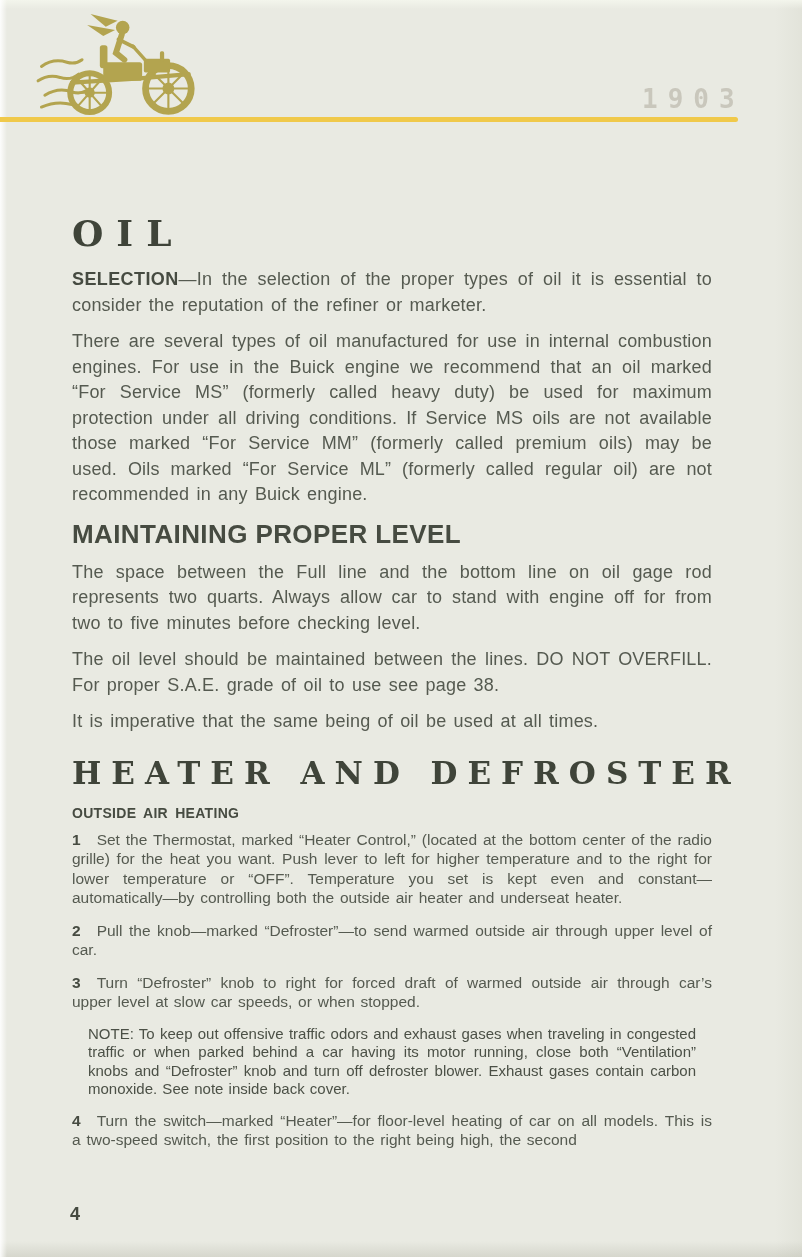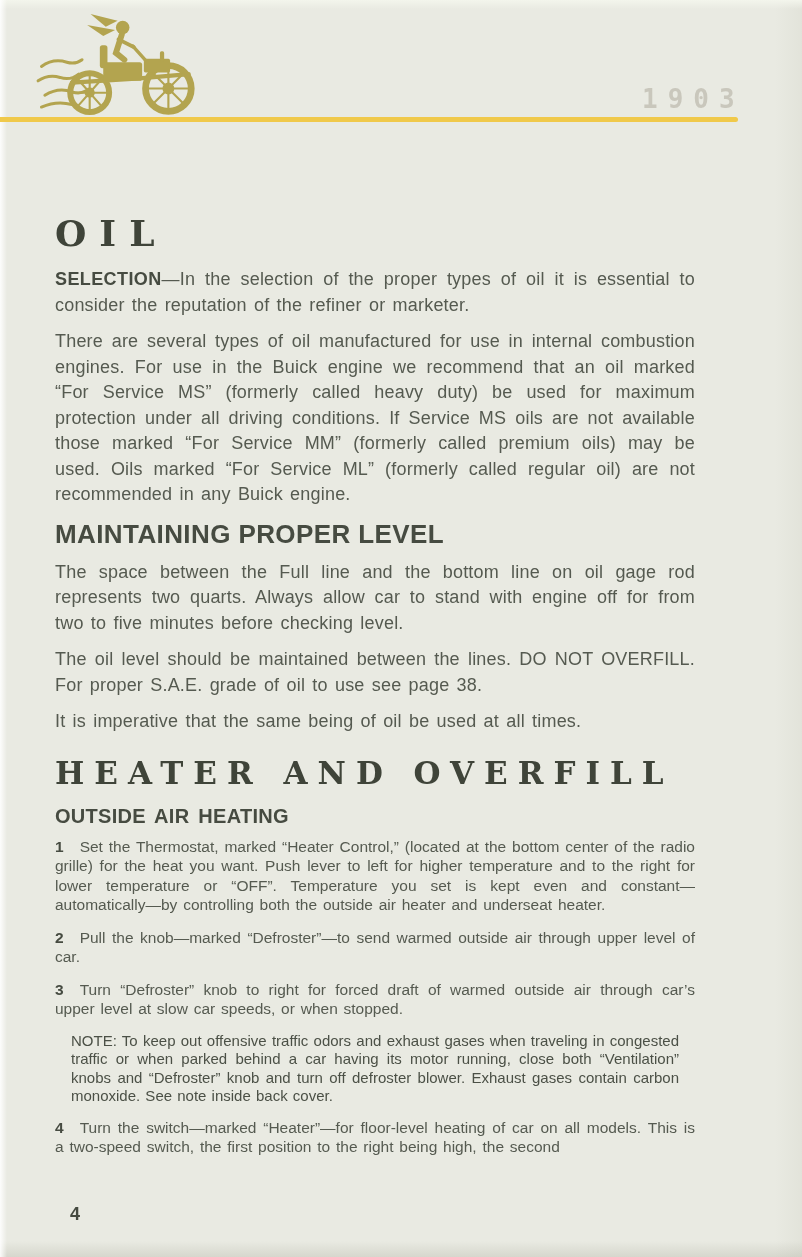--- a/index.html
+++ b/index.html
@@ -24,41 +24,41 @@
     position:absolute;left:642px;top:84px;
     font-family:"DejaVu Sans Mono", monospace;
     font-weight:700;font-size:26px;letter-spacing:10px;
     color:#c9c7bc;
   }
   .rule{
     position:absolute;left:0;top:117px;width:738px;height:5px;
     background:#f0c94a;border-radius:0 3px 3px 0;
   }
   
-  .content{position:absolute;left:55px;top:212px;width:640px;}
+  .content{position:absolute;left:72px;top:212px;width:640px;}
   .stencil{
     font-family:"DejaVu Serif", serif;
     font-weight:700;color:#3f4439;
     margin:0;
   }
   h1.oil{font-size:36px;letter-spacing:13px;margin-bottom:13px;}
   h1.heater{font-size:31px;letter-spacing:10px;margin:8px 0 14px;white-space:nowrap;}
   .body18{
     font-size:18px;line-height:25.5px;
     text-align:justify;margin:0 0 11px;
     word-spacing:2px;letter-spacing:.2px;
   }
   .body18 .lead{font-weight:700;color:#464b41;letter-spacing:.4px;}
   h2.sub20{
     font-size:26px;font-weight:700;color:#464b41;
     letter-spacing:.4px;margin:5px 0 10px;
   }
   .gap-one{margin-bottom:20px;}
   h3.sub16{
-    font-size:20px;font-weight:700;color:#464b41;
+    font-size:14px;font-weight:700;color:#464b41;
     letter-spacing:.3px;margin:0 0 9px;word-spacing:3px;
   }
   .body15{
     font-size:15.5px;line-height:19.5px;
     text-align:justify;margin:0 0 13px;
     word-spacing:1.5px;
   }
   .body15 .num{font-weight:700;color:#464b41;margin-right:16px;}
   .note{
     font-size:15px;line-height:18.5px;font-weight:400;
@@ -123,21 +123,21 @@
     <p class="body18"><span class="lead">SELECTION</span><span>—In the selection of the proper types of oil it is essential to consider the reputation of the refiner or marketer.</span></p>
 
     <p class="body18">There are several types of oil manufactured for use in internal combustion engines. For use in the Buick engine we recommend that an oil marked “For Service MS” (formerly called heavy duty) be used for maximum protection under all driving conditions. If Service MS oils are not available those marked “For Service MM” (formerly called premium oils) may be used. Oils marked “For Service ML” (formerly called regular oil) are not recommended in any Buick engine.</p>
 
     <h2 class="sub20">MAINTAINING PROPER LEVEL</h2>
 
     <p class="body18">The space between the Full line and the bottom line on oil gage rod represents two quarts. Always allow car to stand with engine off for from two to five minutes before checking level.</p>
     <p class="body18">The oil level should be maintained between the lines. DO NOT OVERFILL. For proper S.A.E. grade of oil to use see page 38.</p>
     <p class="body18 gap-one">It is imperative that the same being of oil be used at all times.</p>
 
-    <h1 class="stencil heater">HEATER AND OVERFILL</h1>
+    <h1 class="stencil heater">HEATER AND DEFROSTER</h1>
 
     <h3 class="sub16">OUTSIDE AIR HEATING</h3>
 
     <p class="body15"><span class="num">1</span><span>Set the Thermostat, marked “Heater Control,” (located at the bottom center of the radio grille) for the heat you want. Push lever to left for higher temperature and to the right for lower temperature or “OFF”. Temperature you set is kept even and constant—automatically—by controlling both the outside air heater and underseat heater.</span></p>
 
     <p class="body15"><span class="num">2</span><span>Pull the knob—marked “Defroster”—to send warmed outside air through upper level of car.</span></p>
 
     <p class="body15"><span class="num">3</span><span>Turn “Defroster” knob to right for forced draft of warmed outside air through car’s upper level at slow car speeds, or when stopped.</span></p>
 
     <p class="note">NOTE: To keep out offensive traffic odors and exhaust gases when traveling in congested traffic or when parked behind a car having its motor running, close both “Ventilation” knobs and “Defroster” knob and turn off defroster blower. Exhaust gases contain carbon monoxide. See note inside back cover.</p>

